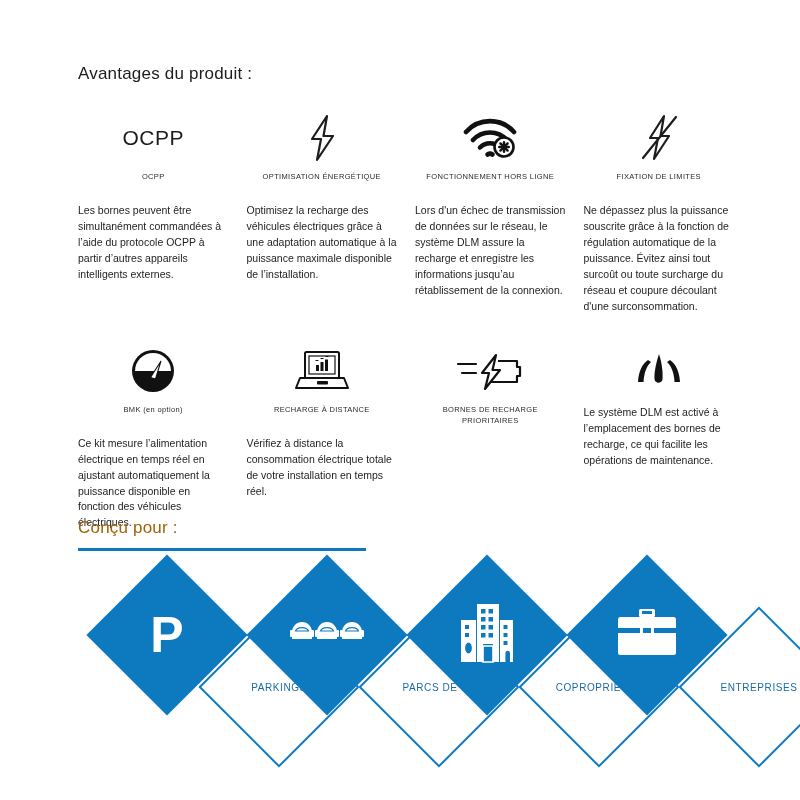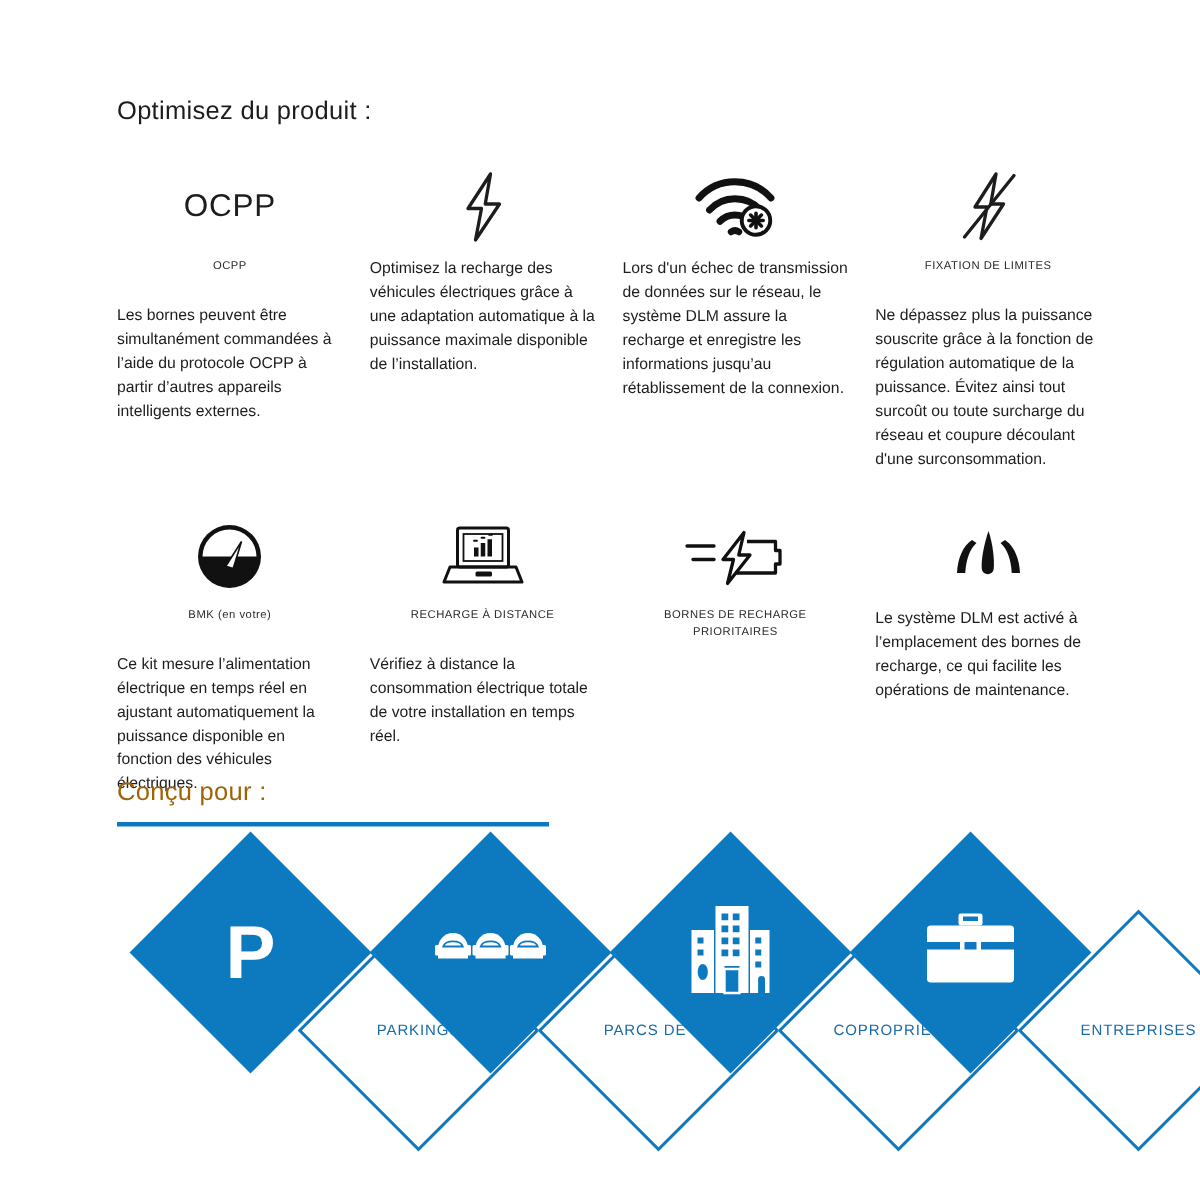--- a/index.html
+++ b/index.html
@@ -118,36 +118,37 @@
     font-weight: 700;
     color: #ffffff;
     line-height: 1;
   }
 </style>
 </head>
 <body>
 
 <div class="page">
 
-  <div class="section-title-dark">Optimisez du produit :</div>
+  <div class="section-title-dark">Avantages du produit :</div>
 
   <div class="features">
 
     <div class="feature">
       <div class="feature-icon wordmark">OCPP</div>
       <div class="feature-caption">OCPP</div>
       <div class="feature-body">Les bornes peuvent être simultanément commandées à l’aide du protocole OCPP à partir d’autres appareils intelligents externes.</div>
     </div>
 
     <div class="feature">
       <div class="feature-icon">
         <svg width="34" height="48" viewBox="0 0 34 48" aria-hidden="true">
           <path d="M22 2 L7 25 L16 25 L12 46 L28 22 L18.5 22 Z" fill="none" stroke="#1d1d1d" stroke-width="2.2" stroke-linejoin="round"></path>
         </svg>
       </div>
+      <div class="feature-caption">OPTIMISATION ÉNERGÉTIQUE</div>
       <div class="feature-body">Optimisez la recharge des véhicules électriques grâce à une adaptation automatique à la puissance maximale disponible de l’installation.</div>
     </div>
 
     <div class="feature">
       <div class="feature-icon">
         <svg width="56" height="44" viewBox="0 0 56 44" aria-hidden="true">
           <g fill="none" stroke="#111" stroke-linecap="round">
             <path d="M4 16 A32 32 0 0 1 52 16" stroke-width="4.6"></path>
             <path d="M11 24 A23 23 0 0 1 45 24" stroke-width="4.6"></path>
             <path d="M18 31.5 A14 14 0 0 1 38 31.5" stroke-width="4.6"></path>
@@ -155,20 +156,21 @@
           </g>
           <circle cx="42" cy="31" r="9.5" fill="#fff" stroke="#111" stroke-width="2.6"></circle>
           <g stroke="#111" stroke-width="2.4" stroke-linecap="round">
             <line x1="38.4" y1="27.4" x2="45.6" y2="34.6"></line>
             <line x1="45.6" y1="27.4" x2="38.4" y2="34.6"></line>
             <line x1="42" y1="26.2" x2="42" y2="35.8"></line>
             <line x1="37.2" y1="31" x2="46.8" y2="31"></line>
           </g>
         </svg>
       </div>
+      <div class="feature-caption">FONCTIONNEMENT HORS LIGNE</div>
       <div class="feature-body">Lors d'un échec de transmission de données sur le réseau, le système DLM assure la recharge et enregistre les informations jusqu’au rétablissement de la connexion.</div>
     </div>
 
     <div class="feature">
       <div class="feature-icon">
         <svg width="44" height="50" viewBox="0 0 44 50" aria-hidden="true">
           <path d="M27 3 L13 25 L21 25 L17 46 L32 23 L23.5 23 Z" fill="none" stroke="#1d1d1d" stroke-width="2.2" stroke-linejoin="round"></path>
           <line x1="6" y1="45" x2="39" y2="4" stroke="#1d1d1d" stroke-width="2.2" stroke-linecap="round"></line>
         </svg>
       </div>
@@ -177,21 +179,21 @@
     </div>
 
     <div class="feature feature-row2">
       <div class="feature-icon">
         <svg width="46" height="46" viewBox="0 0 46 46" aria-hidden="true">
           <circle cx="23" cy="23" r="21" fill="#111"></circle>
           <path d="M5 23 A18 18 0 0 1 41 23 Z" fill="#fff"></path>
           <path d="M31 13 L20.5 29.5 L25.5 31 Z" fill="#fff" stroke="#111" stroke-width="1.1"></path>
         </svg>
       </div>
-      <div class="feature-caption">BMK (en votre)</div>
+      <div class="feature-caption">BMK (en option)</div>
       <div class="feature-body">Ce kit mesure l’alimentation électrique en temps réel en ajustant automatiquement la puissance disponible en fonction des véhicules électriques.</div>
     </div>
 
     <div class="feature feature-row2">
       <div class="feature-icon">
         <svg width="60" height="46" viewBox="0 0 60 46" aria-hidden="true">
           <rect x="13" y="4" width="34" height="26" rx="1.5" fill="none" stroke="#111" stroke-width="2"></rect>
           <rect x="17" y="8" width="26" height="18" fill="none" stroke="#111" stroke-width="1.2"></rect>
           <g fill="#111">
             <rect x="24" y="17" width="3" height="6"></rect>

